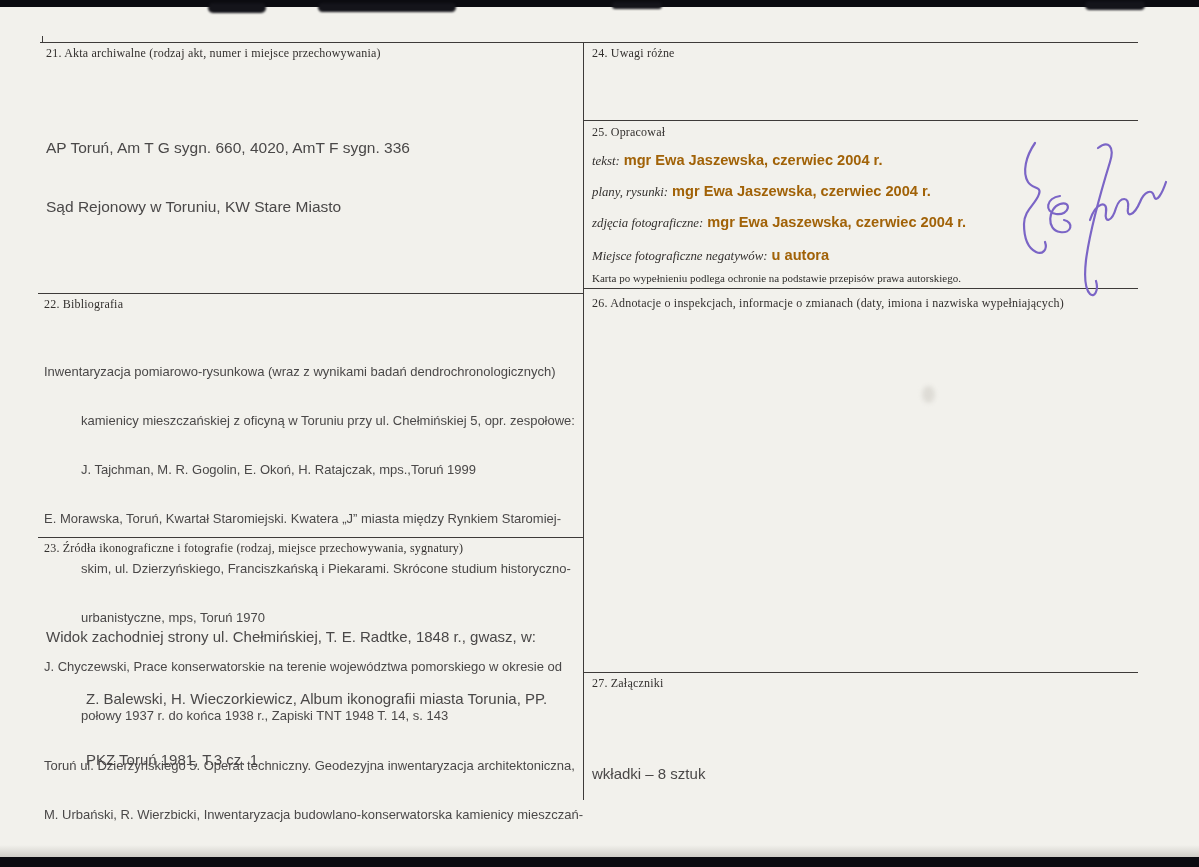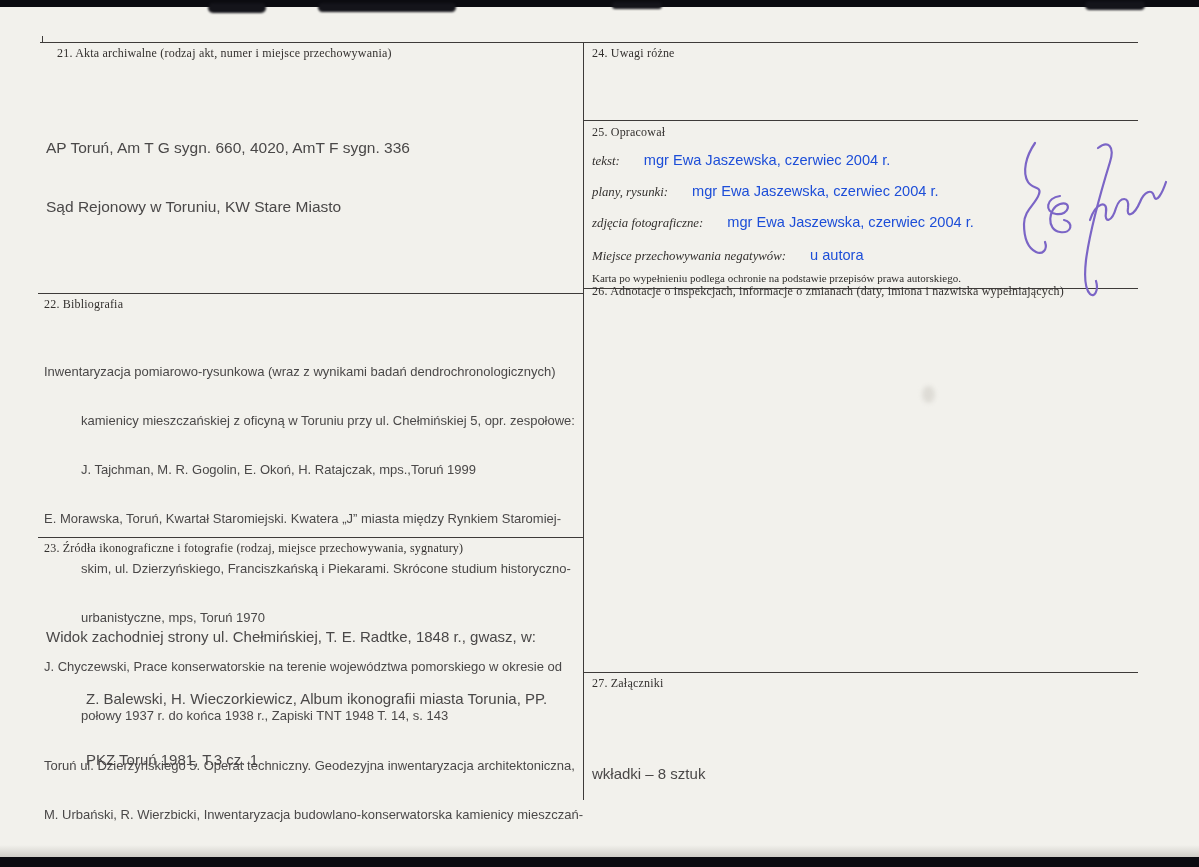--- a/index.html
+++ b/index.html
@@ -26,21 +26,21 @@
     position:absolute;font-family:"Liberation Sans", sans-serif;
     color:#4a4848;white-space:pre;
   }
   .bib{font-size:13px;line-height:16.4px;}
   .bib .ind{padding-left:37px;}
   .big{font-size:15.5px;line-height:19.5px;}
   .med{font-size:15px;line-height:20.5px;}
   .med .ind{padding-left:40px;}
   .kvrow{position:absolute;white-space:nowrap;}
   .kvrow .k{font-family:"Liberation Serif", serif;font-size:12.8px;color:#33302e;font-style:italic;}
-  .kvrow .v{font-family:"Liberation Sans", sans-serif;font-size:14.6px;color:#1d4ed8;margin-left:24px;}
+  .kvrow .v{font-family:"Liberation Sans", sans-serif;font-size:14.6px;color:#a16207;margin-left:4px;font-weight:bold;}
   .footer-note{position:absolute;font-family:"Liberation Serif", serif;
     font-size:11px;color:#2f2d2b;white-space:nowrap;}
   .smudge{position:absolute;left:922px;top:386px;width:13px;height:17px;
     background:#dedcd6;border-radius:50%;filter:blur(2px);}
   .sig{position:absolute;left:998px;top:138px;}
 </style>
 </head>
 <body>
 
 <div class="edge top"></div>
@@ -54,21 +54,21 @@
 
 <div class="line h1px" style="left:40px;top:42px;width:1098px;"></div>
 <div class="line v1px" style="left:42px;top:36px;height:6px;"></div>
 <div class="line v1px" style="left:583px;top:42px;height:758px;"></div>
 <div class="line h1px" style="left:38px;top:293px;width:545px;"></div>
 <div class="line h1px" style="left:38px;top:537px;width:545px;"></div>
 <div class="line h1px" style="left:583px;top:120px;width:555px;"></div>
 <div class="line h1px" style="left:583px;top:288px;width:555px;"></div>
 <div class="line h1px" style="left:583px;top:672px;width:555px;"></div>
 
-<div class="label" style="left:57px;top:46px;text-align:right;">21. Akta archiwalne (rodzaj akt, numer i miejsce przechowywania)</div>
+<div class="label" style="left:46px;top:46px;text-align:right;">21. Akta archiwalne (rodzaj akt, numer i miejsce przechowywania)</div>
 <div class="typed big" style="left:46px;top:99px;">
   <div>AP Toruń, Am T G sygn. 660, 4020, AmT F sygn. 336</div>
   <div>Sąd Rejonowy w Toruniu, KW Stare Miasto</div>
 </div>
 
 <div class="label" style="left:44px;top:297px;">22. Bibliografia</div>
 <div class="typed bib" style="left:44px;top:331px;">
   <div>Inwentaryzacja pomiarowo-rysunkowa (wraz z wynikami badań dendrochronologicznych)</div>
   <div class="ind">kamienicy mieszczańskiej z oficyną w Toruniu przy ul. Chełmińskiej 5, opr. zespołowe:</div>
   <div class="ind">J. Tajchman, M. R. Gogolin, E. Okoń, H. Ratajczak, mps.,Toruń 1999</div>
@@ -95,25 +95,25 @@
 <div class="kvrow" style="left:592px;top:151px;">
   <span class="k">tekst:</span><span class="v">mgr Ewa Jaszewska, czerwiec 2004 r.</span>
 </div>
 <div class="kvrow" style="left:592px;top:182px;">
   <span class="k">plany, rysunki:</span><span class="v">mgr Ewa Jaszewska, czerwiec 2004 r.</span>
 </div>
 <div class="kvrow" style="left:592px;top:213px;">
   <span class="k">zdjęcia fotograficzne:</span><span class="v">mgr Ewa Jaszewska, czerwiec 2004 r.</span>
 </div>
 <div class="kvrow" style="left:592px;top:246px;">
-  <span class="k">Miejsce przechowywania negatywów:</span><span class="v">u autora</span>
+  <span class="k">Miejsce fotograficzne negatywów:</span><span class="v">u autora</span>
 </div>
 <div class="footer-note" style="left:592px;top:272px;">Karta po wypełnieniu podlega ochronie na podstawie przepisów prawa autorskiego.</div>
 
-<div class="label" style="left:592px;top:284px;">26. Adnotacje o inspekcjach, informacje o zmianach (daty, imiona i nazwiska wypełniających)</div>
+<div class="label" style="left:592px;top:296px;">26. Adnotacje o inspekcjach, informacje o zmianach (daty, imiona i nazwiska wypełniających)</div>
 
 <div class="label" style="left:592px;top:676px;">27. Załączniki</div>
 <div class="typed med" style="left:592px;top:723px;">
   <div>wkładki – 8 sztuk</div>
 </div>
 
 <svg class="sig" width="200" height="165" viewBox="0 0 200 165">
   <g fill="none" stroke="#7b65c6" stroke-width="2.2" stroke-linecap="round">
     <path d="M37,5 C28,18 24,34 30,44 C34,51 44,48 41,56 C38,66 26,72 26,86 C26,102 30,110 38,114 C44,117 50,112 47,104"></path>
     <path d="M62,58 C48,60 46,74 58,76 C72,78 74,62 62,66 C50,70 48,92 62,94 C74,96 76,84 66,82"></path>

